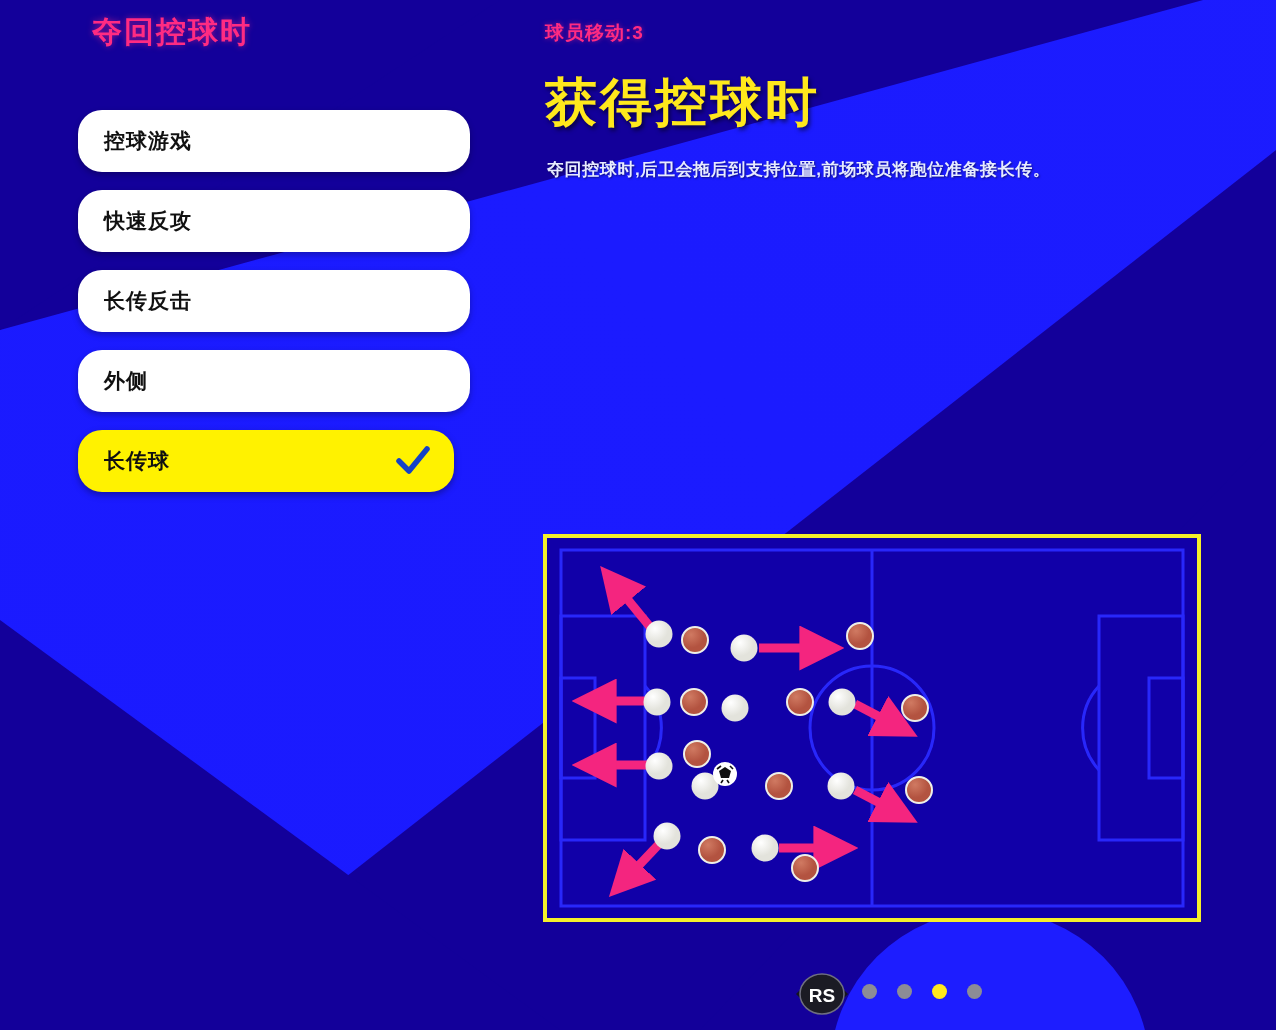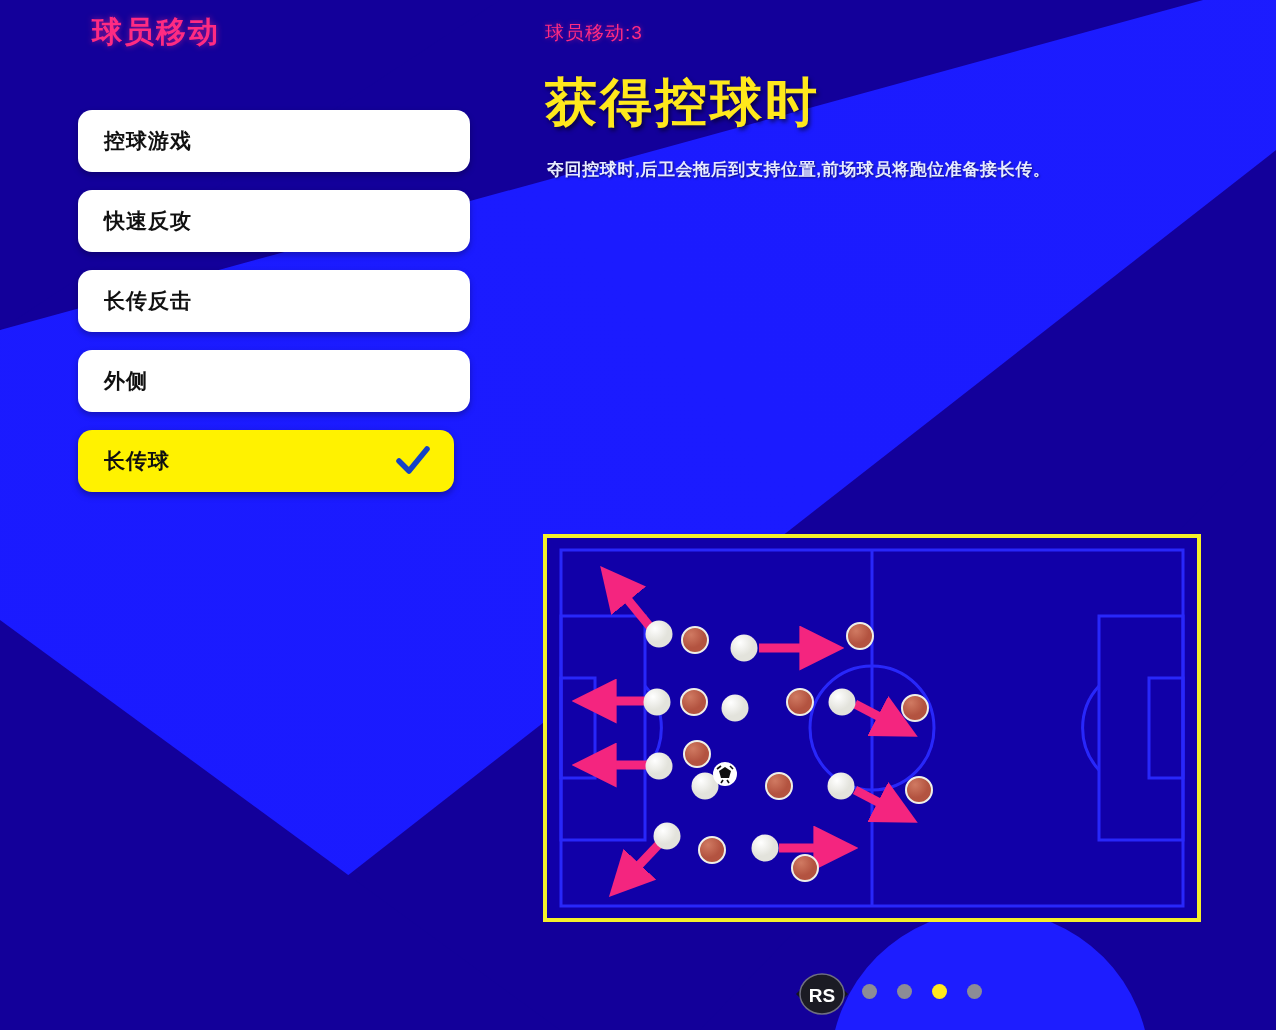--- a/index.html
+++ b/index.html
@@ -24,21 +24,21 @@
     position:absolute;left:92px;top:12px;
     font-size:30px;font-weight:bold;color:#ff2b82;
     letter-spacing:2px;
     text-shadow:0 0 6px rgba(255,43,130,.55);
   }
   .style-list{position:absolute;left:78px;top:110px;width:392px;}
   .style-item{
     position:relative;
     height:62px;margin-bottom:18px;
     background:#ffffff;
-    border-radius:14px;
+    border-radius:24px;
     box-shadow:0 3px 6px rgba(0,0,0,.28);
     display:flex;align-items:center;
   }
   .style-item .label{
     margin-left:26px;
     font-size:21px;color:#111111;font-weight:bold;
     letter-spacing:1px;
   }
   .style-item.selected{
     background:#fff200;
@@ -47,21 +47,21 @@
   }
   .style-item .check{
     position:absolute;right:24px;top:50%;transform:translateY(-50%);
     width:34px;height:34px;
   }
 
   
   .right-col{position:absolute;left:543px;top:0;width:733px;height:1030px;}
   .move-count{
     position:absolute;left:2px;top:20px;
-    font-size:19px;font-weight:normal;color:#ff2b82;
+    font-size:19px;font-weight:bold;color:#ff2b82;
     letter-spacing:1px;
     text-shadow:0 0 5px rgba(255,43,130,.5);
   }
   .big-heading{
     position:absolute;left:2px;top:68px;
     font-size:52px;font-weight:bold;color:#ffe81c;
     letter-spacing:3px;
     text-shadow:2px 3px 4px rgba(0,0,0,.55);
   }
   .description{
@@ -125,21 +125,21 @@
       <polygon points="0,1030 0,620 560,1030" fill="#13009a"></polygon>
 
       <polygon points="1276,1030 1276,300 430,1030" fill="#13009a" opacity="0"></polygon>
       <polygon points="1276,1030 1276,430 700,1030" fill="#13009a"></polygon>
 
       <circle cx="990" cy="1070" r="160" fill="#1d1dff"></circle>
     </svg>
   </div>
 
   <div class="left-col">
-    <div class="panel-title">球员移动</div>
+    <div class="panel-title">夺回控球时</div>
 
     <div class="style-list">
 
       <div class="style-item">
         <span class="label">控球游戏</span>
       </div>
 
       <div class="style-item">
         <span class="label">快速反攻</span>
       </div>

